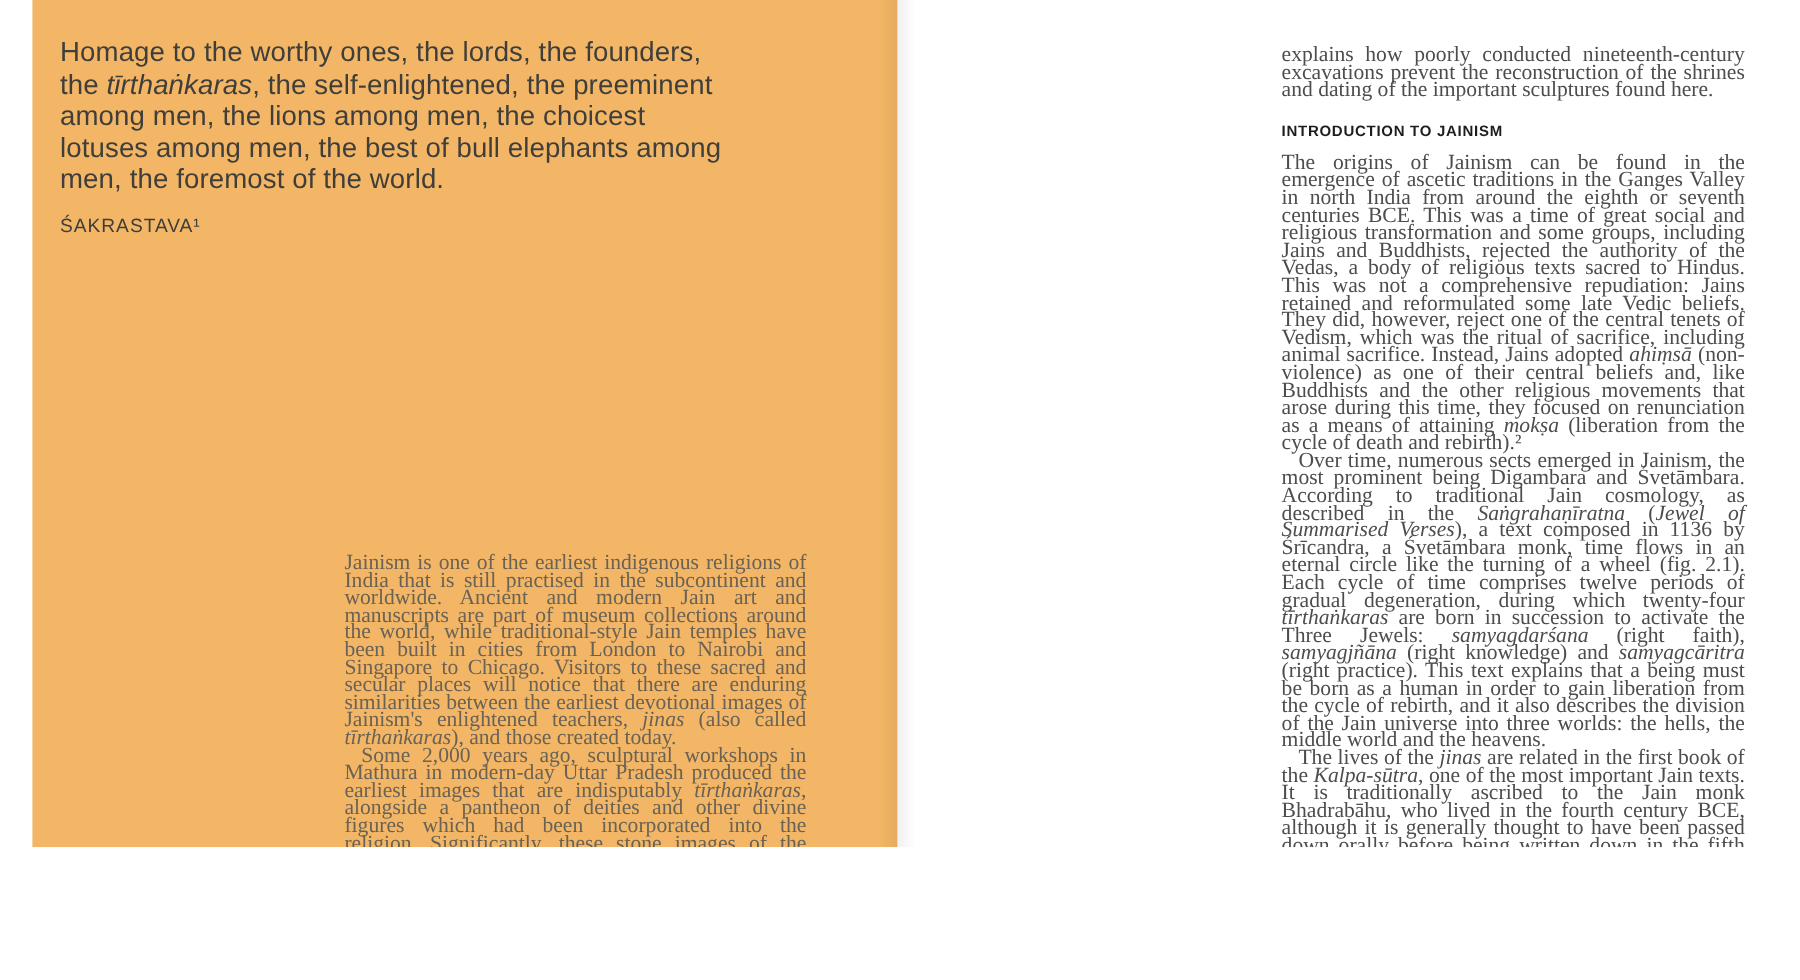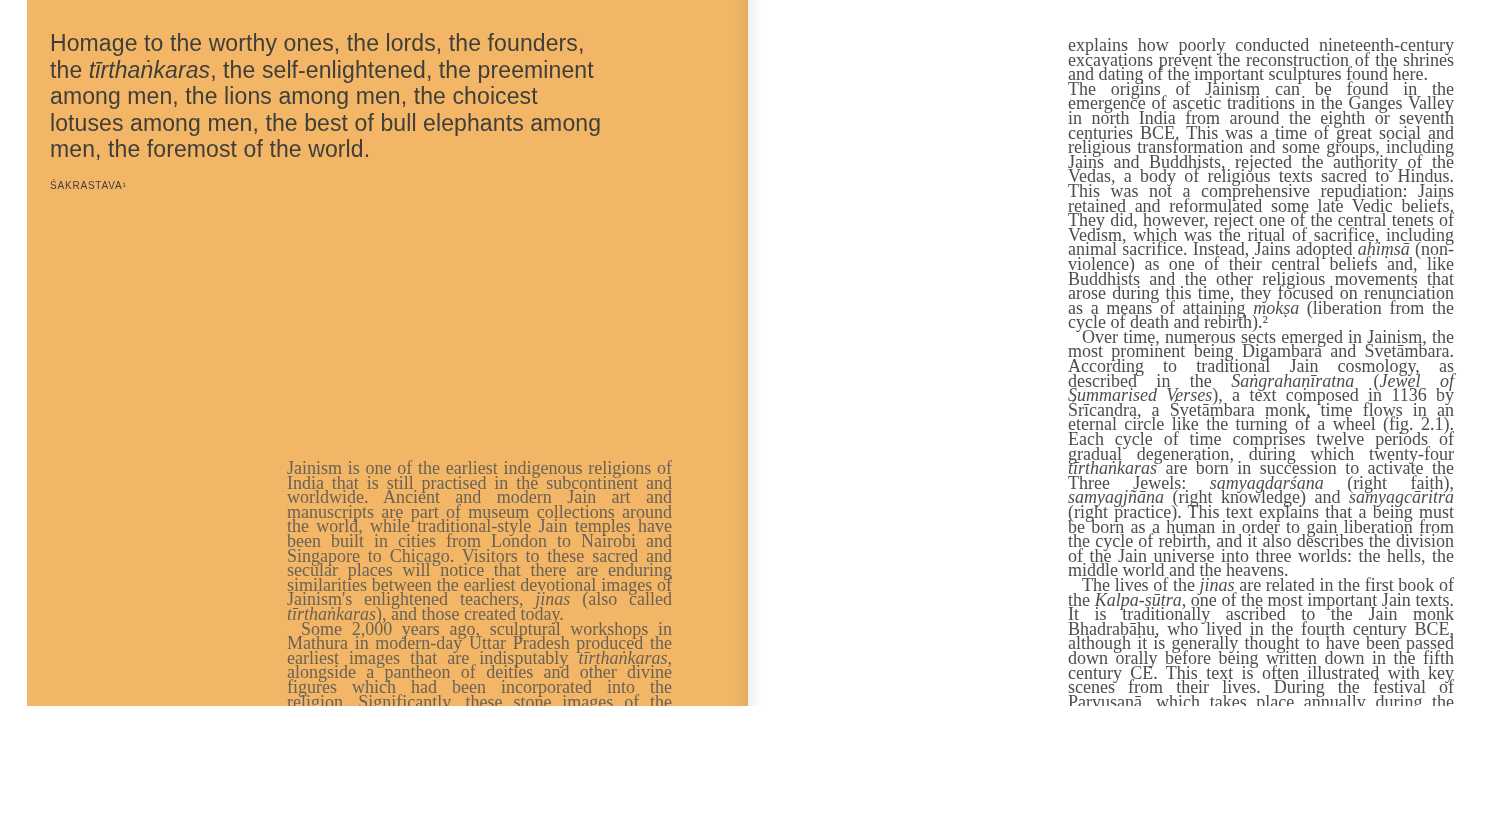--- a/index.html
+++ b/index.html
@@ -51,21 +51,21 @@
     line-height: 26.5px;
     color: var(--epigraph-text, #3f3e3a);
     letter-spacing: 0.1px;
   }
   .epigraph em { font-style: italic; }
   .attribution {
     position: absolute;
     left: 23px;
     top: 180px;
     font-family: "Liberation Sans", sans-serif;
-    font-size: 10px;
+    font-size: 16px;
     letter-spacing: 0.8px;
     color: var(--epigraph-text, #3f3e3a);
   }
   .left-body {
     position: absolute;
     left: 260px;
     top: 461px;
     width: 385px;
     color: var(--body-text-left, #6a6254);
   }
@@ -126,20 +126,21 @@
     </div>
 
     <div class="footer-item footer-pagenum-left">78</div>
     <div class="footer-item footer-label-left">ANCIENT INDIA</div>
   </div>
 
   <div class="page page-right">
     <div class="right-column">
       <p class="body-par">explains how poorly conducted nineteenth-century excavations prevent the reconstruction of the shrines and dating of the important sculptures found here.</p>
 
+      <h2 class="section-heading">INTRODUCTION TO JAINISM</h2>
 
       <p class="body-par">The origins of Jainism can be found in the emergence of ascetic traditions in the Ganges Valley in north India from around the eighth or seventh centuries BCE. This was a time of great social and religious transformation and some groups, including Jains and Buddhists, rejected the authority of the Vedas, a body of religious texts sacred to Hindus. This was not a comprehensive repudiation: Jains retained and reformulated some late Vedic beliefs. They did, however, reject one of the central tenets of Vedism, which was the ritual of sacrifice, including animal sacrifice. Instead, Jains adopted <em>ahiṃsā</em> (non-violence) as one of their central beliefs and, like Buddhists and the other religious movements that arose during this time, they focused on renunciation as a means of attaining <em>mokṣa</em> (liberation from the cycle of death and rebirth).²</p>
       <p class="body-par indented">Over time, numerous sects emerged in Jainism, the most prominent being Digambara and Śvetāmbara. According to traditional Jain cosmology, as described in the <em>Saṅgrahaṇīratna</em> (<em>Jewel of Summarised Verses</em>), a text composed in 1136 by Śrīcandra, a Śvetāmbara monk, time flows in an eternal circle like the turning of a wheel (fig. 2.1). Each cycle of time comprises twelve periods of gradual degeneration, during which twenty-four <em>tīrthaṅkaras</em> are born in succession to activate the Three Jewels: <em>samyagdarśana</em> (right faith), <em>samyagjñāna</em> (right knowledge) and <em>samyagcāritra</em> (right practice). This text explains that a being must be born as a human in order to gain liberation from the cycle of rebirth, and it also describes the division of the Jain universe into three worlds: the hells, the middle world and the heavens.</p>
       <p class="body-par indented">The lives of the <em>jinas</em> are related in the first book of the <em>Kalpa-sūtra</em>, one of the most important Jain texts. It is traditionally ascribed to the Jain monk Bhadrabāhu, who lived in the fourth century BCE, although it is generally thought to have been passed down orally before being written down in the fifth century CE. This text is often illustrated with key scenes from their lives. During the festival of Paryuṣaṇā, which takes place annually during the summer or early autumn, this text is traditionally recited, meaning that there are numerous surviving manuscripts. The <em>Kalpa-sūtra</em> explains that the <em>jinas</em> are not divine figures but humans, and all are born as Kṣatriyas (members of the warrior caste in India). At this stage of their being they inhabit the central part of middle world, which is called Aḍhāī-dvīpa (two and a half continents). Later, they renounce their situation in life and become wandering ascetics. During this phase of their lives, they practise physical and mental austerities in order to rid themselves of the <em>karma</em> from previous lives and, finally, attain <em>kevala-jñāna</em> (full omniscience) while meditating under a tree. After enlightenment the <em>jinas</em> preach and form a fourfold community comprising monks, nuns and lay men and women. At this point, the <em>tīrthaṅkaras</em> die in meditation and their souls are liberated from <em>saṃsāra</em> (continual cycle</p>
     </div>
 
     <div class="footer-item footer-label-right">JAIN ART</div>
     <div class="footer-item footer-pagenum-right">79</div>
   </div>
 

